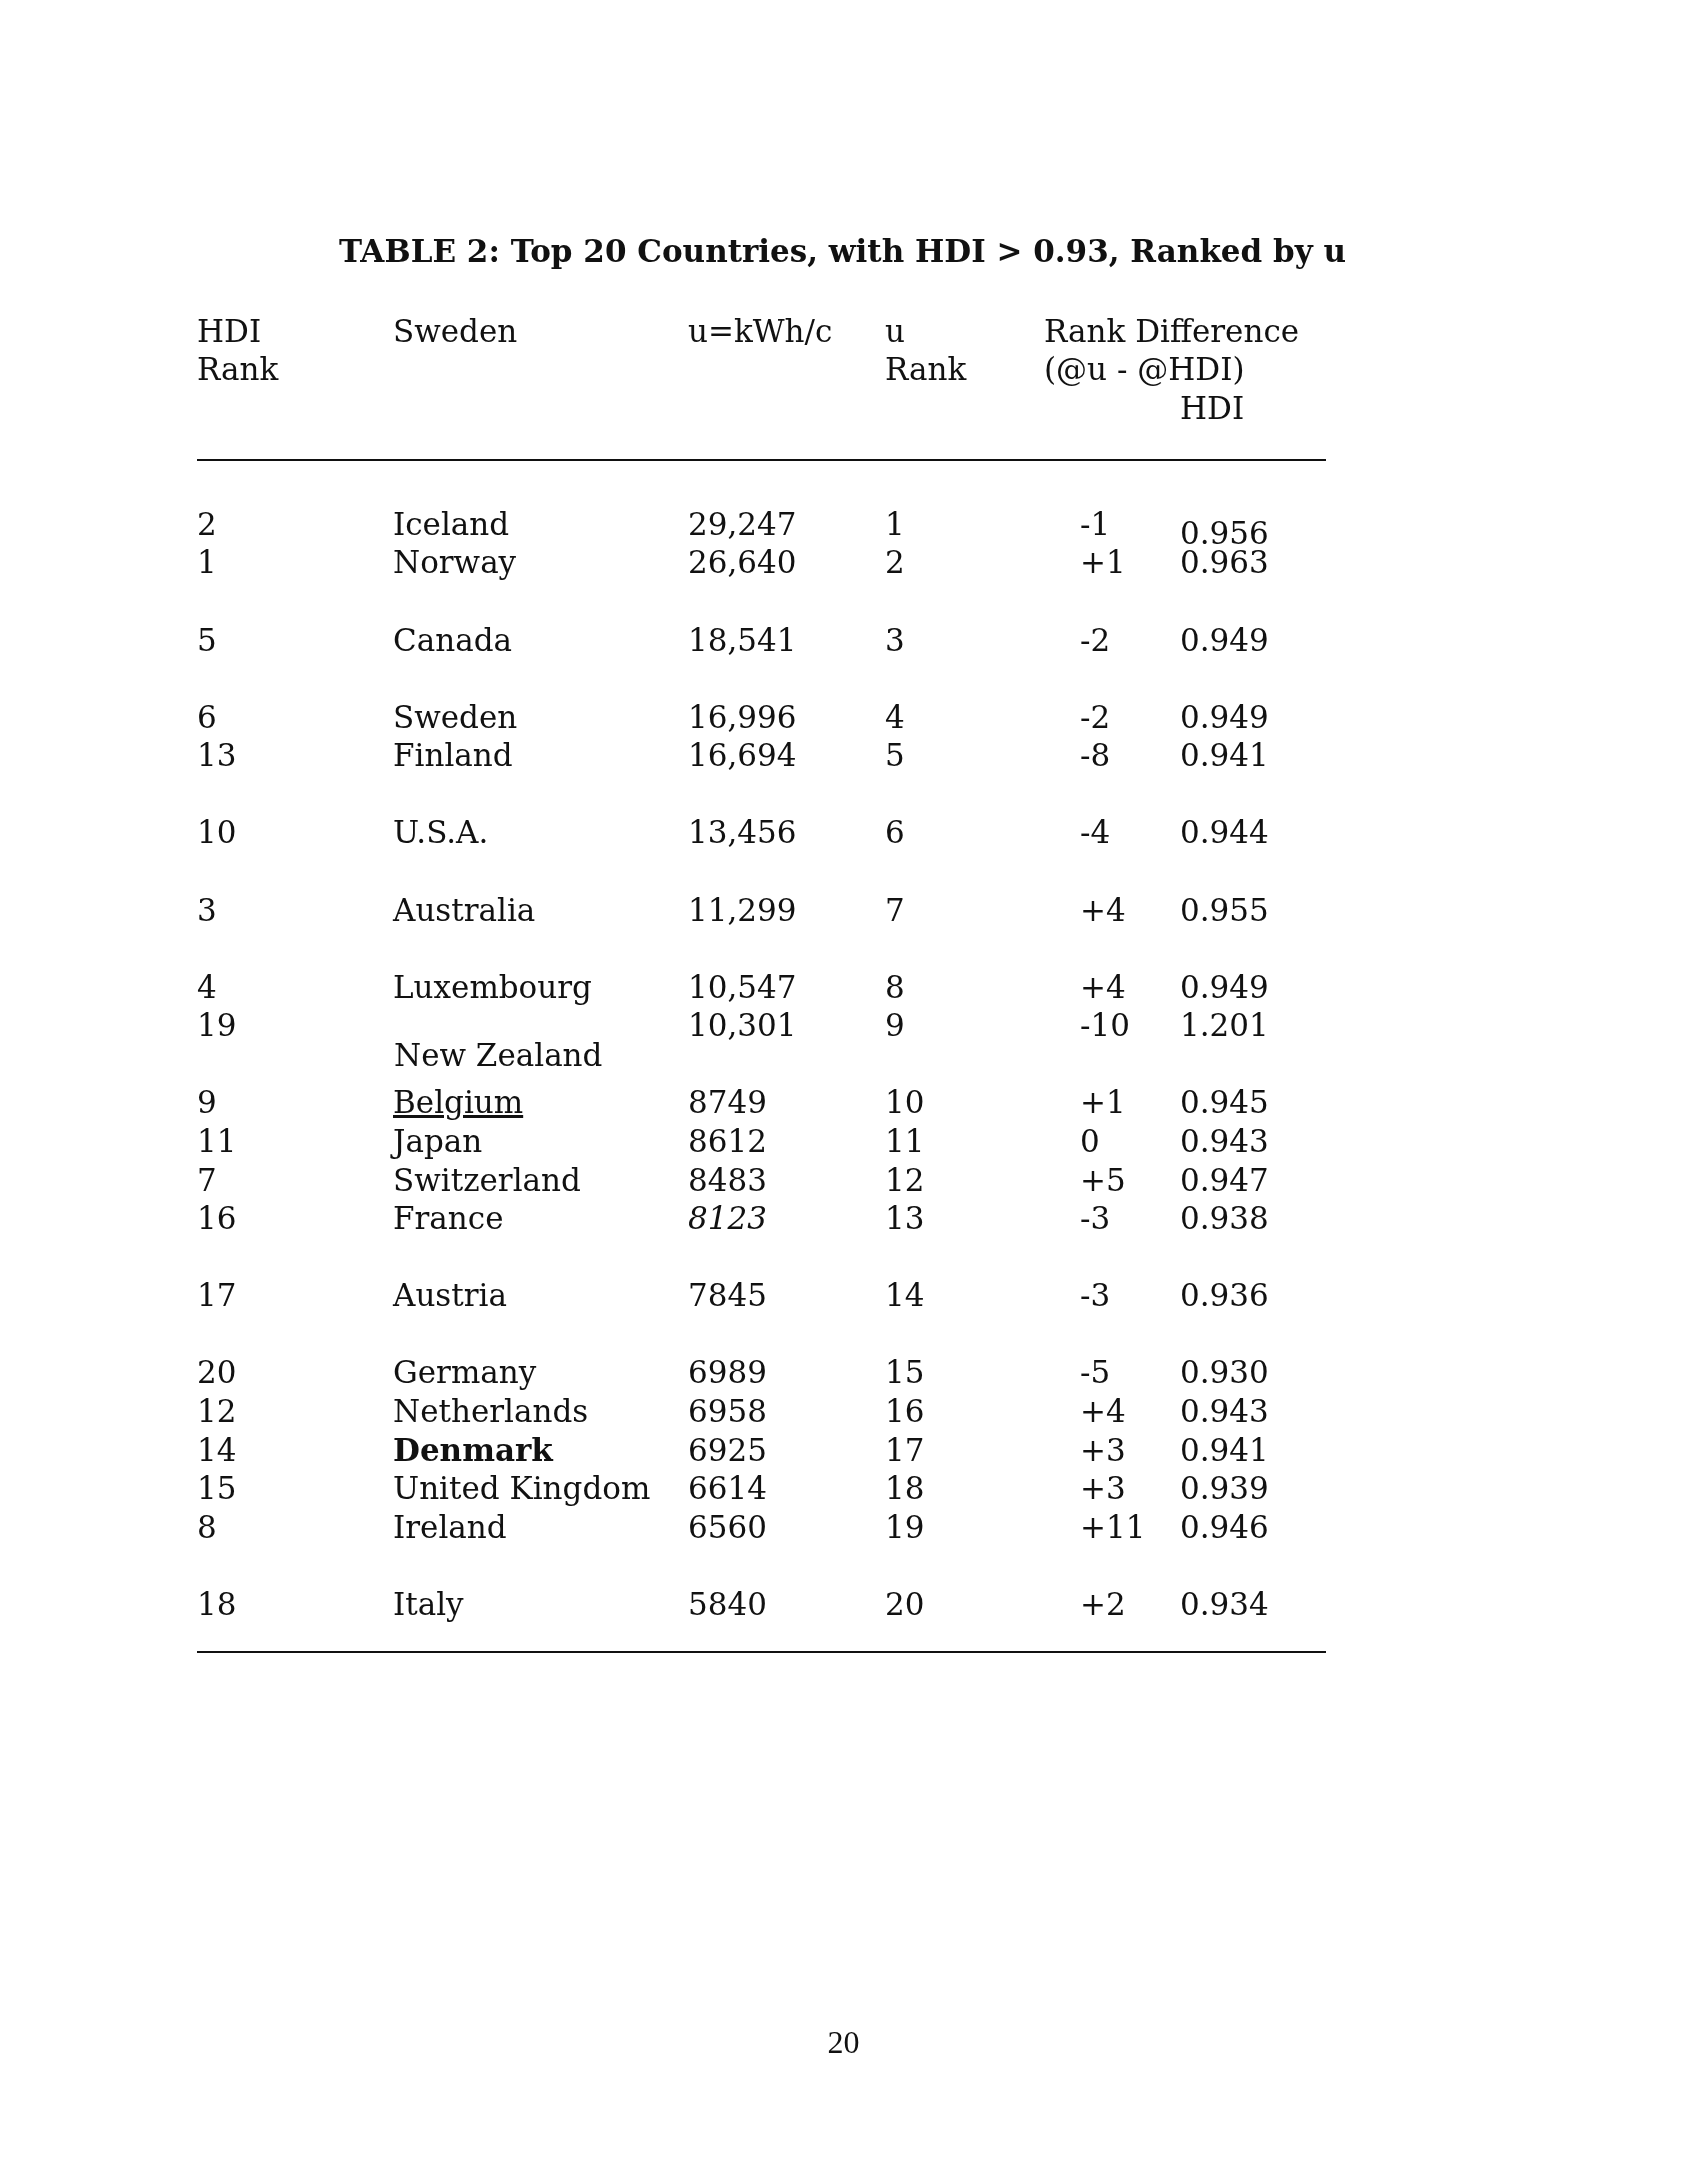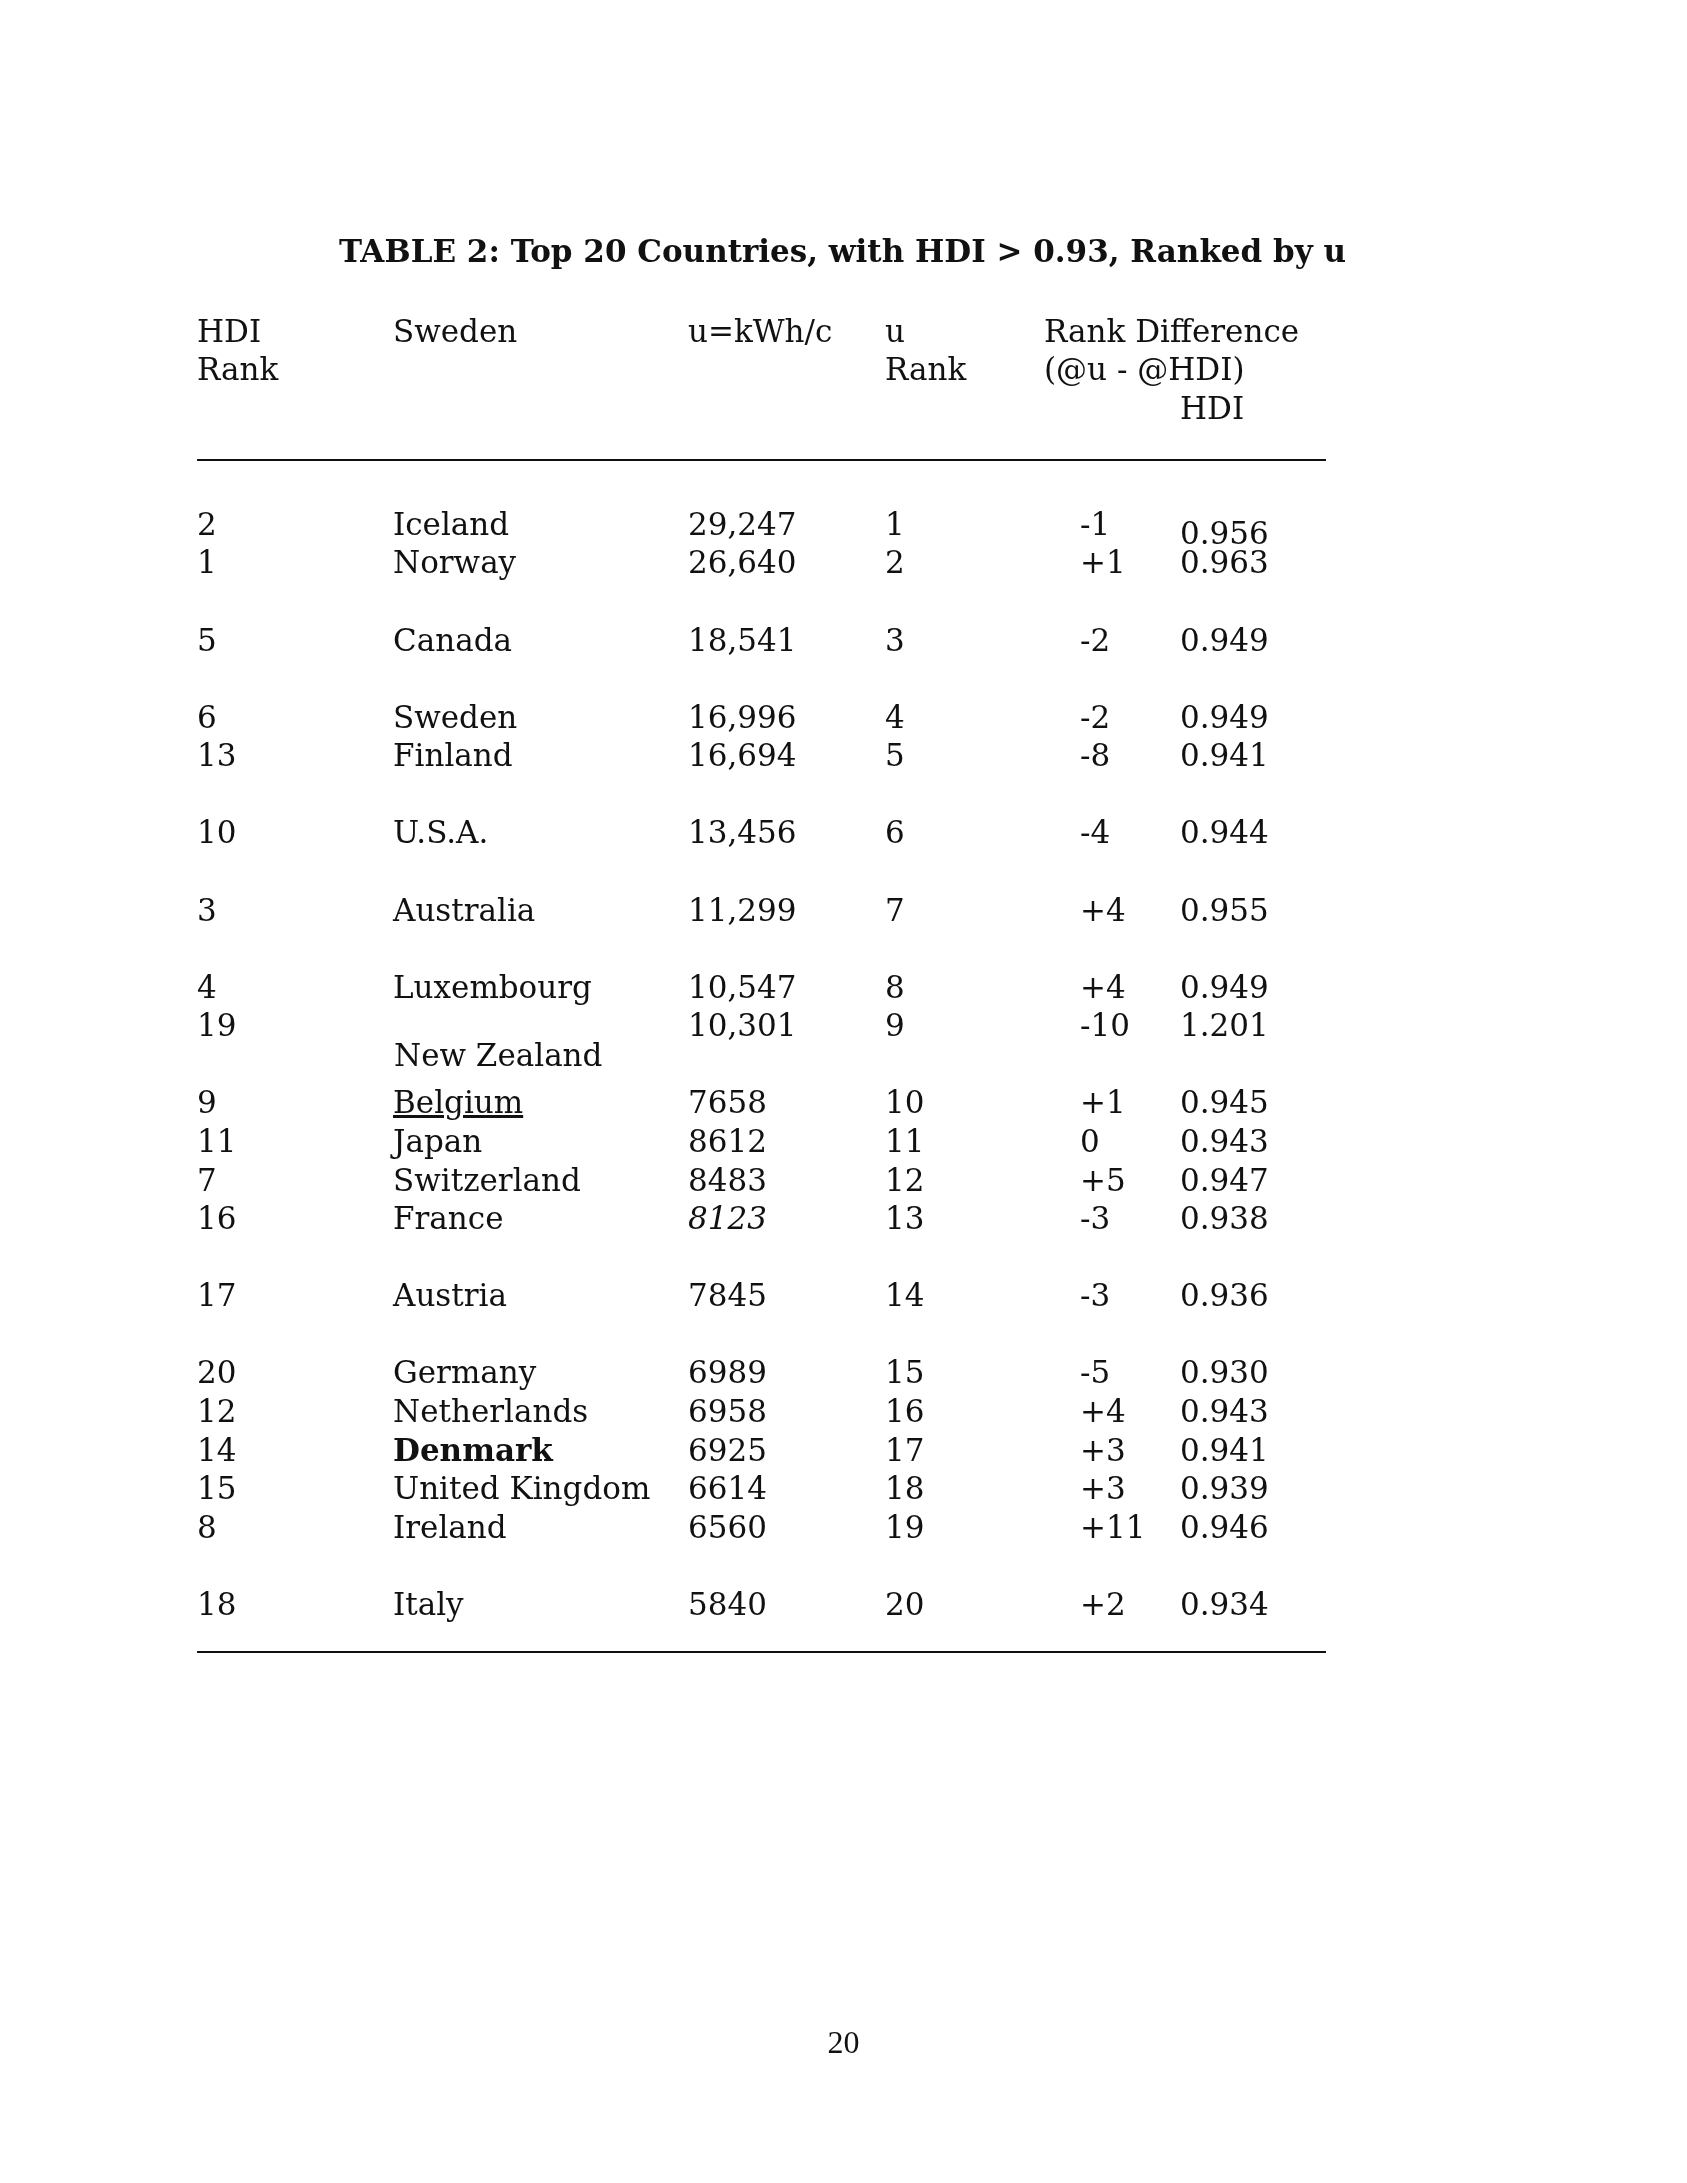--- a/index.html
+++ b/index.html
@@ -111,21 +111,21 @@
       <div class="cell" style="left: 197px; top: 1006px;">19</div>
       <div class="cell" style="left: 394px; top: 1006px; margin-top: 30px;">New Zealand</div>
       <div class="cell" style="left: 688px; top: 1006px;">10,301</div>
       <div class="cell" style="left: 885px; top: 1006px;">9</div>
       <div class="cell" style="left: 1080px; top: 1006px;">-10</div>
       <div class="cell" style="left: 1180px; top: 1006px;">1.201</div>
     </div>
     <div>
       <div class="cell" style="left: 197px; top: 1083px;">9</div>
       <div class="cell" style="left: 393px; top: 1083px; text-decoration: underline;">Belgium</div>
-      <div class="cell" style="left: 688px; top: 1083px;">7658</div>
+      <div class="cell" style="left: 688px; top: 1083px;">8749</div>
       <div class="cell" style="left: 885px; top: 1083px;">10</div>
       <div class="cell" style="left: 1080px; top: 1083px;">+1</div>
       <div class="cell" style="left: 1180px; top: 1083px;">0.945</div>
     </div>
     <div>
       <div class="cell" style="left: 197px; top: 1122px;">11</div>
       <div class="cell" style="left: 393px; top: 1122px;">Japan</div>
       <div class="cell" style="left: 688px; top: 1122px;">8612</div>
       <div class="cell" style="left: 885px; top: 1122px;">11</div>
       <div class="cell" style="left: 1080px; top: 1122px;">0</div>

